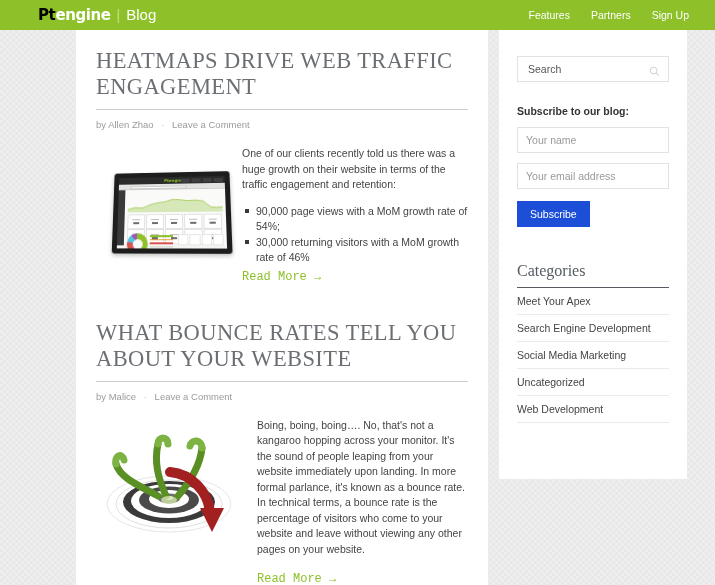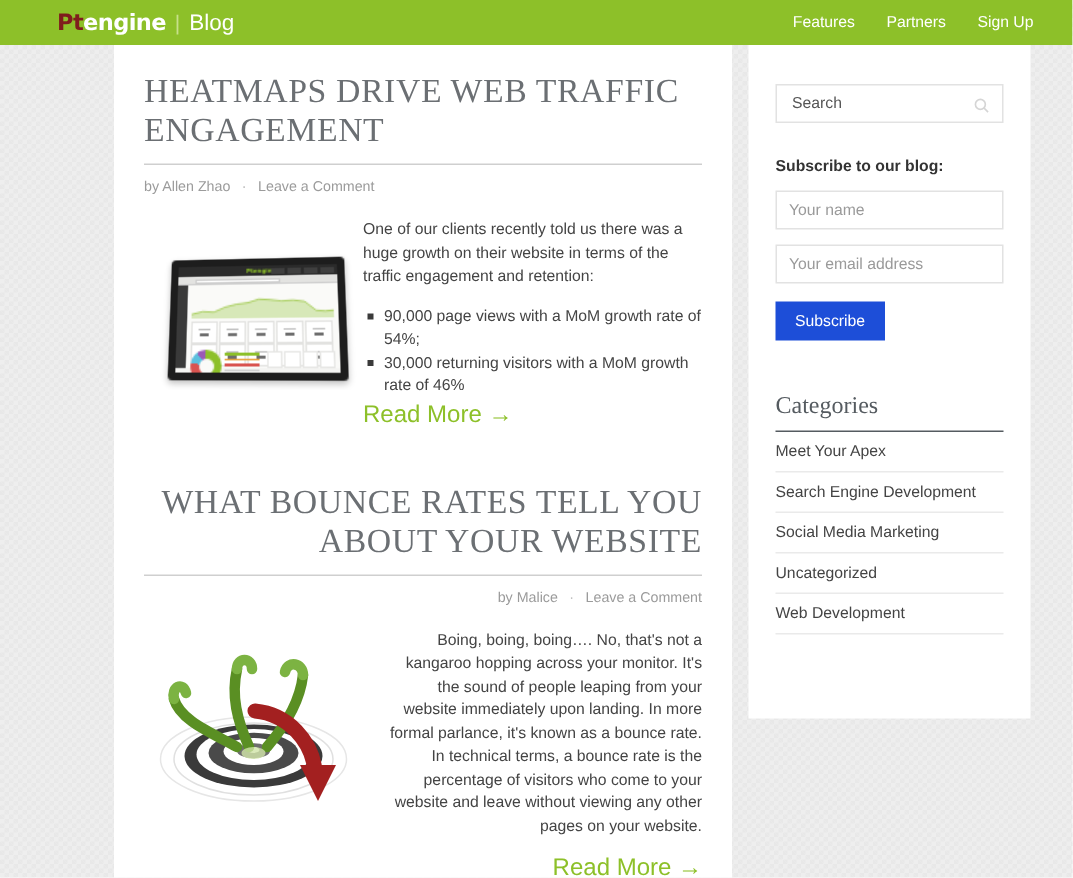--- a/index.html
+++ b/index.html
@@ -19,21 +19,21 @@
   
   .site-header {
     height: 30px; width: 715px;
     background: #8dc029;
     display: flex; align-items: center;
     position: relative;
   }
   .brand { margin-left: 38px; display: flex; align-items: baseline; }
   .brand-pt {
     font-family: "DejaVu Sans", sans-serif;
-    font-weight: bold; font-size: 15px; color: #7f1d1d; letter-spacing: -0.4px;
+    font-weight: bold; font-size: 15px; color: #000000; letter-spacing: -0.4px;
   }
   .brand-engine {
     font-family: "DejaVu Sans", sans-serif;
     font-weight: bold; font-size: 15px; color: #ffffff; letter-spacing: -0.4px;
   }
   .brand-divider { color:#c7e08a; font-size:14px; margin:0 6px; font-weight:300; }
   .brand-blog {
     font-family: Liberation Sans, sans-serif;
     font-size: 15px; color: #ffffff; letter-spacing: 0px;
   }
@@ -83,22 +83,22 @@
   }
   .text-col ul li {
     font-size: 10.5px; line-height: 15.5px; color:#444444;
     position: relative; margin-bottom: 0px;
   }
   .text-col ul li:before {
     content:""; position:absolute; left:-11px; top:5.5px;
     width:4px; height:4px; background:#3a3a3a;
   }
   .read-more {
-    display:inline-block; color:#8dc029; font-size:16px;
-    font-family:Liberation Sans, sans-serif; text-decoration:none; margin-top:2px;
+    display:inline-block; color:#8dc029; font-size:12px;
+    font-family:Liberation Mono, monospace; text-decoration:none; margin-top:2px;
   }
 
   
   .tablet {
     width:145px; height:116px; background:#ffffff;
     position:relative; overflow:hidden;
   }
   .tablet-body {
     position:absolute; left:16px; top:27px; width:118px; height:82px;
     background:#1d1d1d; border-radius:3px;
@@ -318,21 +318,21 @@
           <p>One of our clients recently told us there was a huge growth on their website in terms of the traffic engagement and retention:</p>
           <ul>
             <li>90,000 page views with a MoM growth rate of 54%;</li>
             <li>30,000 returning visitors with a MoM growth rate of 46%</li>
           </ul>
           <a class="read-more" href="#">Read More →</a>
         </div>
       </div>
     </article>
 
-    <article class="article" style="margin-top:36px;text-align:right;">
+    <article class="article" style="margin-top:36px;">
       <h1 class="article-title">WHAT BOUNCE RATES TELL YOU ABOUT YOUR WEBSITE</h1>
       <div class="title-rule"></div>
       <div class="byline">
         <span>by</span>
         <a href="#">Malice</a>
         <span class="dot">·</span>
         <a href="#">Leave a Comment</a>
       </div>
       <div class="article-body">
         <div class="thumb-col">

